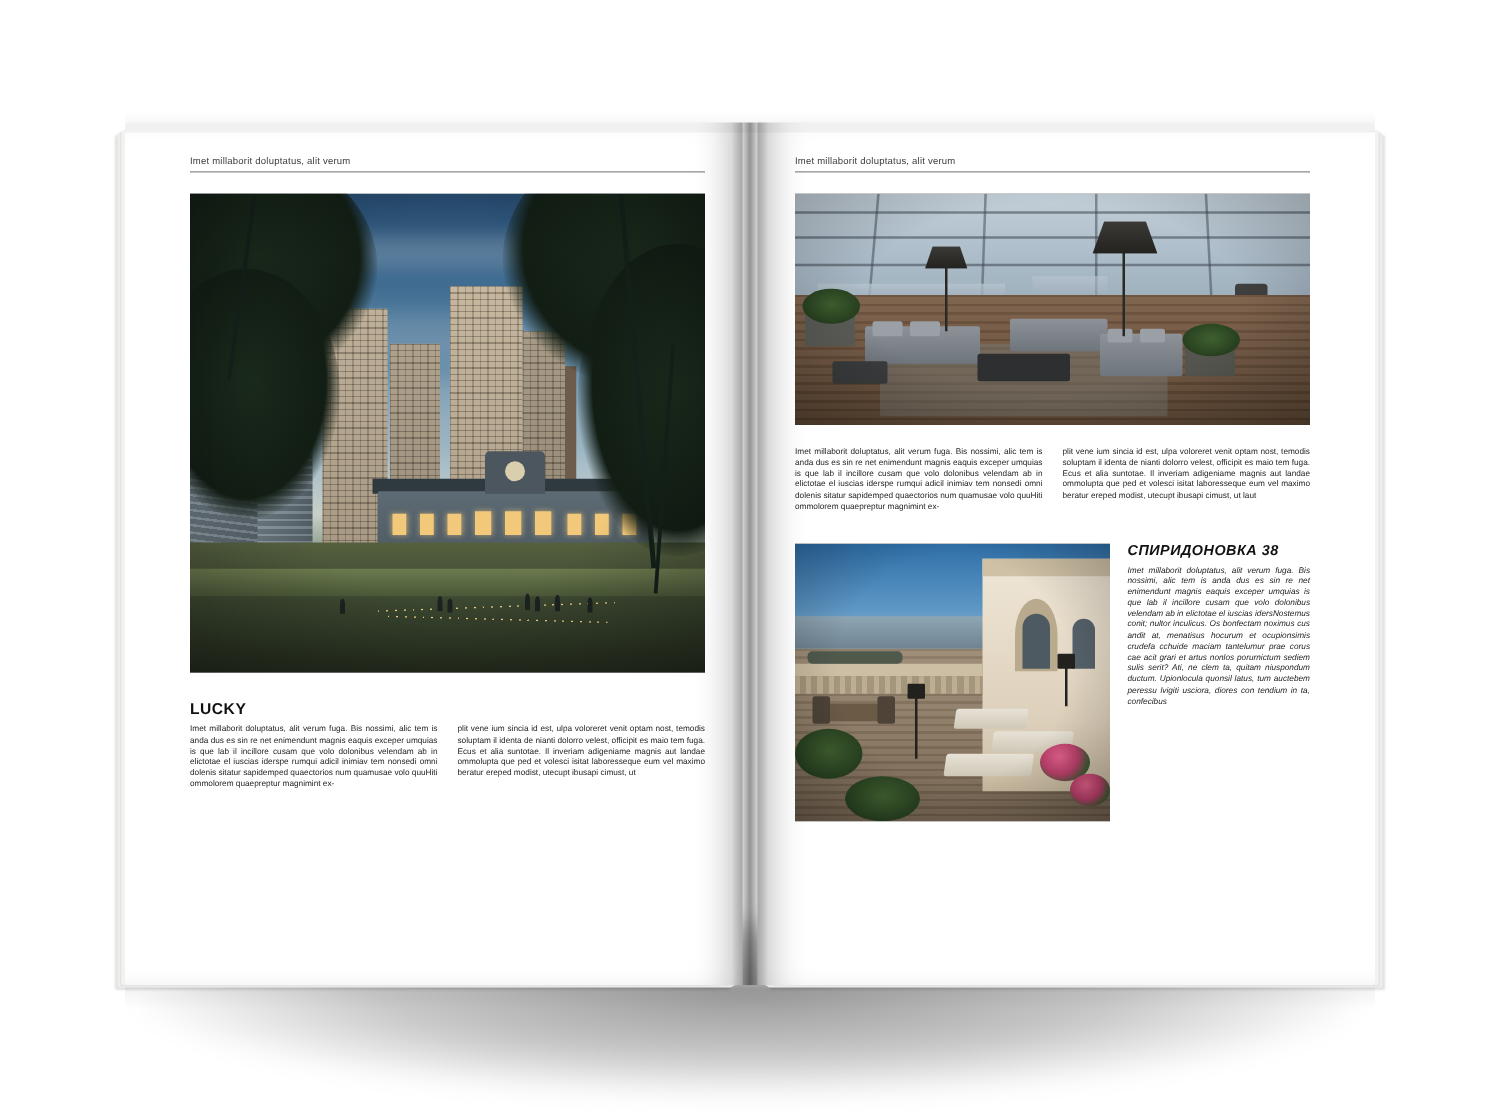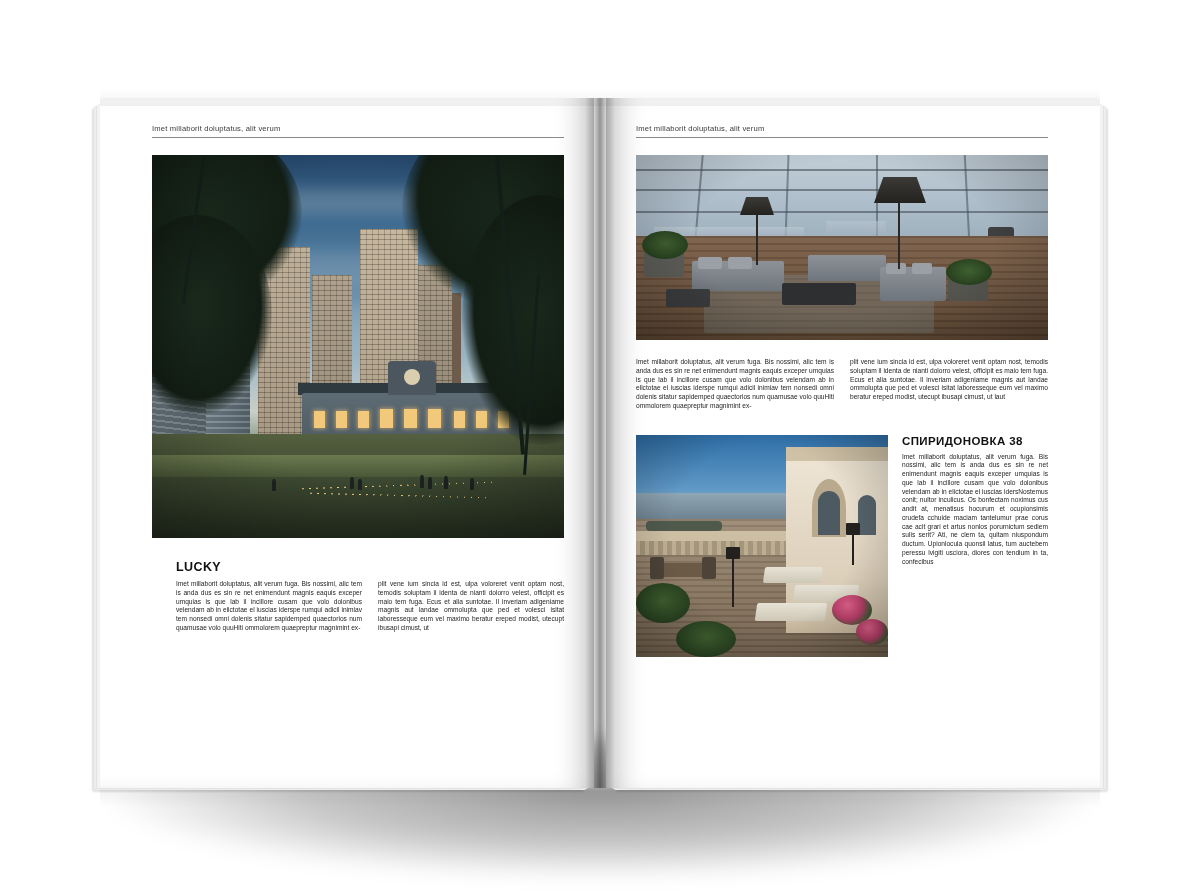--- a/index.html
+++ b/index.html
@@ -139,36 +139,36 @@
     text-align: justify;
     hyphens: auto;
   }
 
   
   .left-hero {
     margin-top: 17px;
     height: 383px;
     width: 412px;
   }
-  .left-text-block { margin-top: 22px; margin-left: 24px; }
+  .left-text-block { margin-top: 22px; }
 
   
   .right-hero {
     margin-top: 17px;
     height: 185px;
     width: 412px;
   }
   .right-block-1 { margin-top: 18px; }
   .right-lower {
     margin-top: 24px;
     display: flex;
     gap: 14px;
   }
   .right-lower .photo { width: 252px; height: 222px; flex: none; }
-  .right-lower .col { width: 146px; }
+  .right-lower .col { width: 146px; font-style: italic; }
   .right-lower .headline { font-size: 11.5px; margin-bottom: 6px; }
 
   
   .ph { position: absolute; }
 
   
   .sky1 {
     position: absolute; inset: 0;
     background:
       linear-gradient(to bottom,

